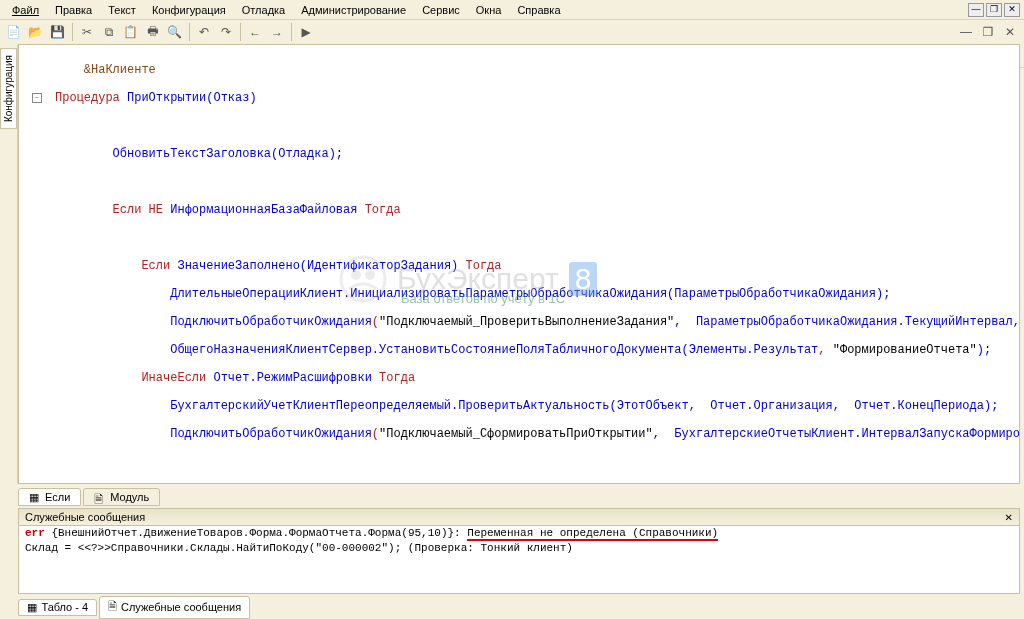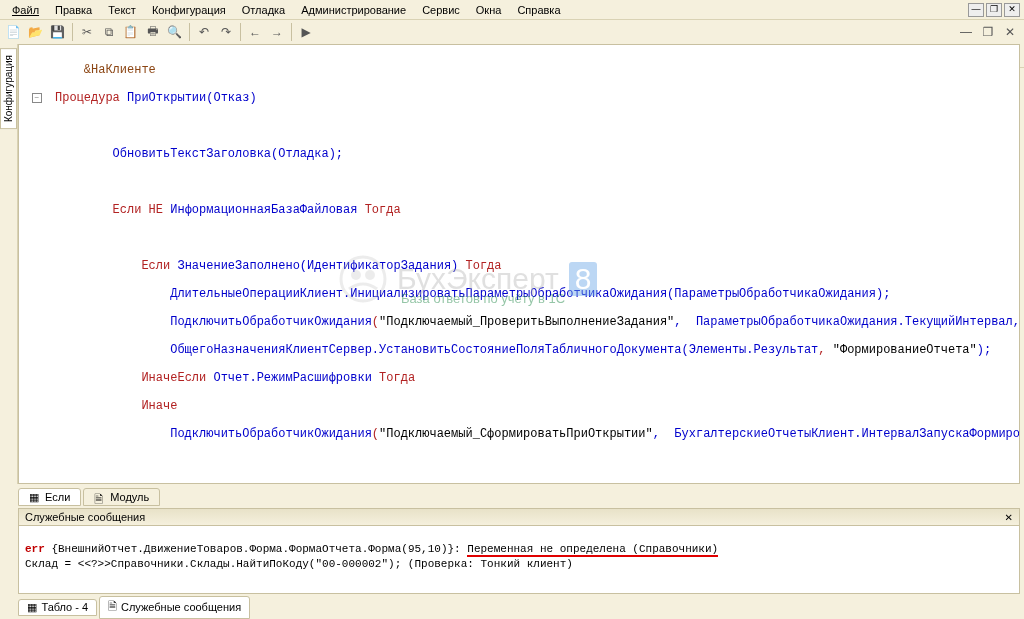--- a/index.html
+++ b/index.html
@@ -130,21 +130,21 @@
   .msgs-title {
     background: linear-gradient(#e8e2c8,#f5f0dd);
     border-bottom:1px solid #c8c0a0;
     font-size:11px; padding:2px 6px;
     display:flex; align-items:center;
   }
   .msgs-title .close { margin-left:auto; font-size:10px; cursor:default; }
   .msgs-body {
     flex:1; overflow:auto;
     font-family: Consolas, "Courier New", monospace;
-    font-size:11px; padding:16px 6px; line-height:15px;
+    font-size:11px; padding:0 6px; line-height:15px;
   }
   .err-red { color:#c00000; font-weight:bold; }
   .underlined { border-bottom:2px solid #e00000; }
 
   
   .status-tabs {
     position:absolute; left:18px; bottom:2px; right:4px; height:20px;
     display:flex; align-items:center;
     background:#f5f0dd;
   }
@@ -237,21 +237,21 @@
 <span class="line"><span class="gutter"> </span></span>
 <span class="line"><span class="gutter"> </span>        <span class="kw-blue">ОбновитьТекстЗаголовка</span><span class="kw-blue">(Отладка);</span></span>
 <span class="line"><span class="gutter"> </span></span>
 <span class="line"><span class="gutter"> </span>        <span class="kw-red">Если НЕ</span> <span class="kw-blue">ИнформационнаяБазаФайловая</span> <span class="kw-red">Тогда</span></span>
 <span class="line"><span class="gutter"> </span></span>
 <span class="line"><span class="gutter"> </span>            <span class="kw-red">Если</span> <span class="kw-blue">ЗначениеЗаполнено</span><span class="kw-blue">(ИдентификаторЗадания)</span> <span class="kw-red">Тогда</span></span>
 <span class="line"><span class="gutter"> </span>                <span class="kw-blue">ДлительныеОперацииКлиент.ИнициализироватьПараметрыОбработчикаОжидания(ПараметрыОбработчикаОжидания);</span></span>
 <span class="line"><span class="gutter"> </span>                <span class="kw-blue">ПодключитьОбработчикОжидания</span><span class="pun">(</span><span class="black">"Подключаемый_ПроверитьВыполнениеЗадания"</span><span class="kw-blue">,  ПараметрыОбработчикаОжидания.ТекущийИнтервал,  Истина);</span></span>
 <span class="line"><span class="gutter"> </span>                <span class="kw-blue">ОбщегоНазначенияКлиентСервер.УстановитьСостояниеПоляТабличногоДокумента(</span><span class="kw-blue">Элементы.Результат</span><span class="pun">, </span><span class="black">"ФормированиеОтчета"</span><span class="kw-blue">);</span></span>
 <span class="line"><span class="gutter"> </span>            <span class="kw-red">ИначеЕсли</span> <span class="kw-blue">Отчет.РежимРасшифровки</span> <span class="kw-red">Тогда</span></span>
-<span class="line"><span class="gutter"> </span>            <span class="kw-red">Иначе</span></span>
+<span class="line"><span class="gutter"> </span>                <span class="kw-blue">БухгалтерскийУчетКлиентПереопределяемый.ПроверитьАктуальность(</span><span class="kw-blue">ЭтотОбъект,  Отчет.Организация,  Отчет.КонецПериода</span><span class="kw-blue">);</span></span>
 <span class="line"><span class="gutter"> </span>                <span class="kw-blue">ПодключитьОбработчикОжидания</span><span class="pun">(</span><span class="black">"Подключаемый_СформироватьПриОткрытии"</span><span class="kw-blue">,  БухгалтерскиеОтчетыКлиент.ИнтервалЗапускаФормированияОтчетаПриОткры</span></span>
 
 
 
 
 
 
 
 
 

